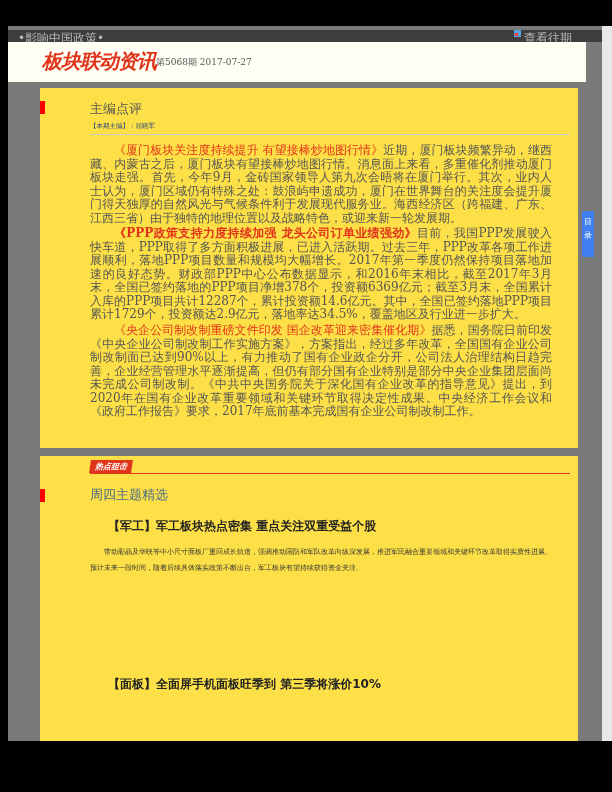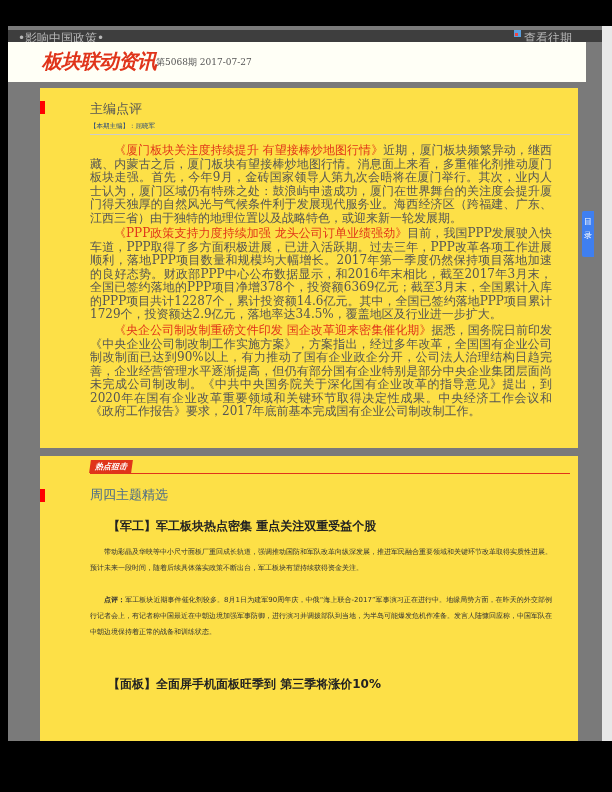--- a/index.html
+++ b/index.html
@@ -80,35 +80,32 @@
 <div class="card card1">
   <div class="sec-title" style="top:12px;">主编点评</div>
   <div class="editor-line">
     <span>【本期主编】</span><span>：</span><span>屈晓军</span>
   </div>
   <div class="divider"></div>
   <div class="para" style="top:56px;">
     <span class="hl">《厦门板块关注度持续提升 有望接棒炒地图行情》</span><span>近期，厦门板块频繁异动，继西藏、内蒙古之后，厦门板块有望接棒炒地图行情。消息面上来看，多重催化剂推动厦门板块走强。首先，今年9月，金砖国家领导人第九次会晤将在厦门举行。其次，业内人士认为，厦门区域仍有特殊之处：鼓浪屿申遗成功，厦门在世界舞台的关注度会提升厦门得天独厚的自然风光与气候条件利于发展现代服务业。海西经济区（跨福建、广东、江西三省）由于独特的地理位置以及战略特色，或迎来新一轮发展期。</span>
   </div>
   <div class="para" style="top:139px;">
-    <span class="hl" style="font-weight:normal">《PPP政策支持力度持续加强 龙头公司订单业绩强劲》</span><span>目前，我国PPP发展驶入快车道，PPP取得了多方面积极进展，已进入活跃期。过去三年，PPP改革各项工作进展顺利，落地PPP项目数量和规模均大幅增长。2017年第一季度仍然保持项目落地加速的良好态势。财政部PPP中心公布数据显示，和2016年末相比，截至2017年3月末，全国已签约落地的PPP项目净增378个，投资额6369亿元；截至3月末，全国累计入库的PPP项目共计12287个，累计投资额14.6亿元。其中，全国已签约落地PPP项目累计1729个，投资额达2.9亿元，落地率达34.5%，覆盖地区及行业进一步扩大。</span>
+    <span class="hl" style="font-weight:bold">《PPP政策支持力度持续加强 龙头公司订单业绩强劲》</span><span>目前，我国PPP发展驶入快车道，PPP取得了多方面积极进展，已进入活跃期。过去三年，PPP改革各项工作进展顺利，落地PPP项目数量和规模均大幅增长。2017年第一季度仍然保持项目落地加速的良好态势。财政部PPP中心公布数据显示，和2016年末相比，截至2017年3月末，全国已签约落地的PPP项目净增378个，投资额6369亿元；截至3月末，全国累计入库的PPP项目共计12287个，累计投资额14.6亿元。其中，全国已签约落地PPP项目累计1729个，投资额达2.9亿元，落地率达34.5%，覆盖地区及行业进一步扩大。</span>
   </div>
   <div class="para" style="top:236px;">
     <span class="hl">《央企公司制改制重磅文件印发 国企改革迎来密集催化期》</span><span>据悉，国务院日前印发《中央企业公司制改制工作实施方案》，方案指出，经过多年改革，全国国有企业公司制改制面已达到90%以上，有力推动了国有企业政企分开，公司法人治理结构日趋完善，企业经营管理水平逐渐提高，但仍有部分国有企业特别是部分中央企业集团层面尚未完成公司制改制。《中共中央国务院关于深化国有企业改革的指导意见》提出，到2020年在国有企业改革重要领域和关键环节取得决定性成果。中央经济工作会议和《政府工作报告》要求，2017年底前基本完成国有企业公司制改制工作。</span>
   </div>
 </div>
 <div class="redmark" style="top:101px;"></div>
 
 <div class="card card2">
   <span class="hot-tag">热点狙击</span>
   <div class="hot-line"></div>
   <div class="sec-title" style="top:30px;color:#4a6a8a;">周四主题精选</div>
   <div class="sub-head" style="top:62px;">【军工】军工板块热点密集 重点关注双重受益个股</div>
   <div class="para2" style="top:88px;">带动彩晶及华映等中小尺寸面板厂重回成长轨道，强调推动国防和军队改革向纵深发展，推进军民融合重要领域和关键环节改革取得实质性进展。预计未来一段时间，随着后续具体落实政策不断出台，军工板块有望持续获得资金关注。</div>
-  <div class="para2" style="top:136px;">
-    <b>点评：</b><span>军工板块近期事件催化剂较多。8月1日为建军90周年庆，中俄“海上联合-2017”军事演习正在进行中。地缘局势方面，在昨天的外交部例行记者会上，有记者称中国最近在中朝边境加强军事防御，进行演习并调拨部队到当地，为半岛可能爆发危机作准备。发言人陆慷回应称，中国军队在中朝边境保持着正常的战备和训练状态。</span>
-  </div>
   <div class="sub-head" style="top:220px;">【面板】全面屏手机面板旺季到 第三季将涨价10%</div>
 </div>
 <div class="redmark" style="top:489px;"></div>
 
 <div class="toc-tab">目录</div>
 <div class="bottomblack"></div>
 
 </body></html>

